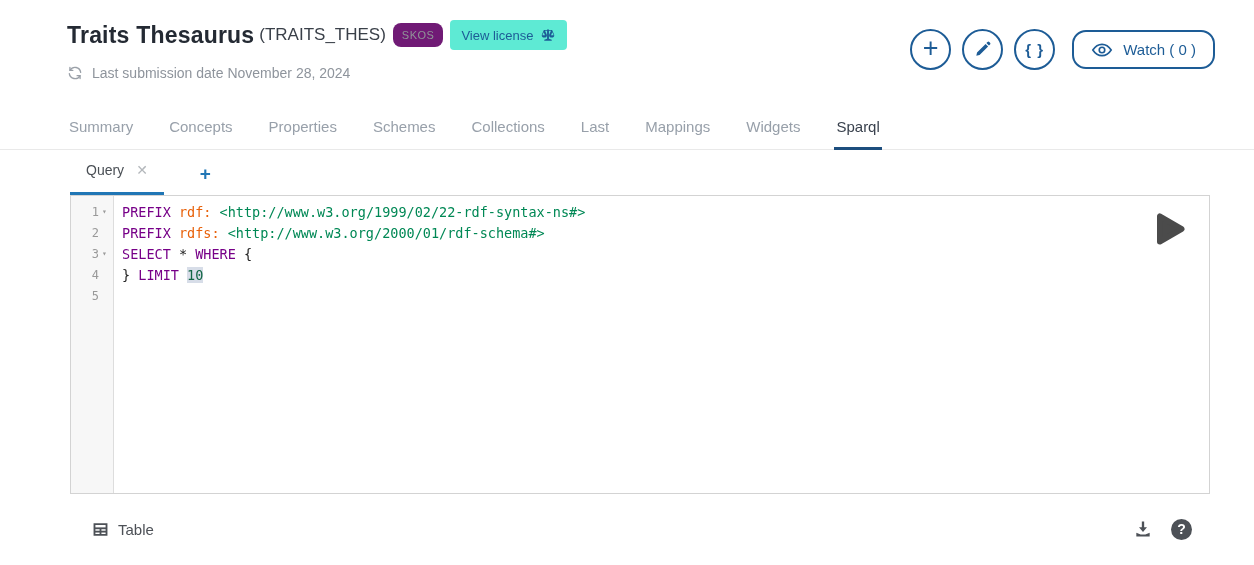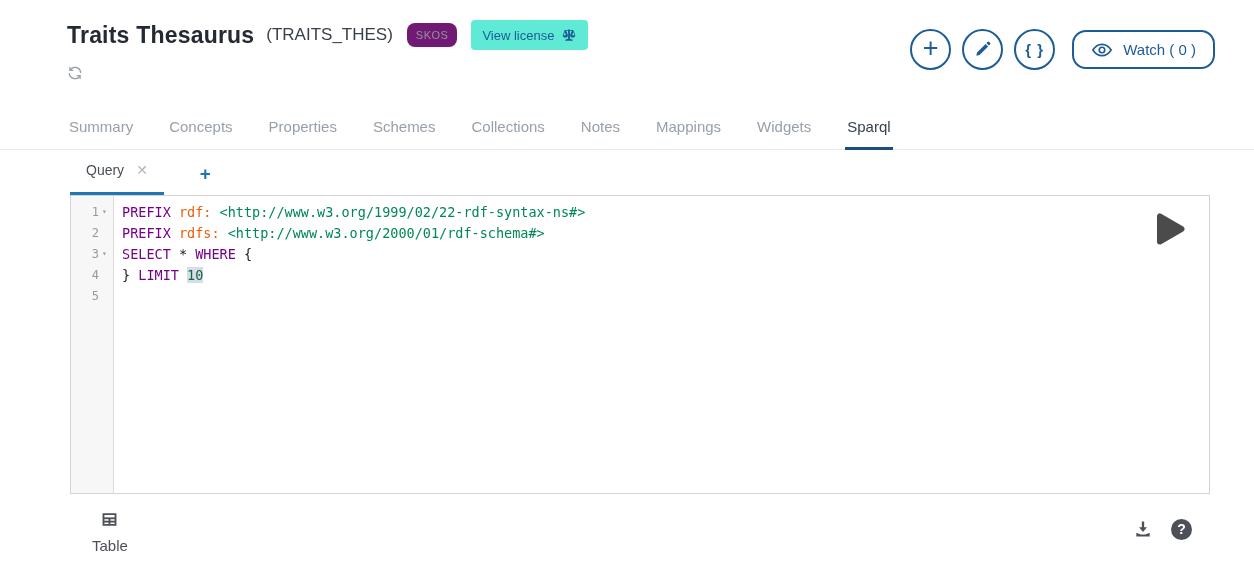--- a/index.html
+++ b/index.html
@@ -8,21 +8,21 @@
     --icon-dark:#4d5157; --kw:#770088; --pfx:#e8610a; --iri:#008855;
     --variable:#32329f; --number:#116644; --hl-bg:#d7dde8;
   }
   *{box-sizing:border-box;margin:0;padding:0;}
   html,body{background:#fff;}
   body{font-family:"Liberation Sans", sans-serif;}
   .page{position:relative;width:1254px;height:565px;background:#fff;overflow:hidden;}
 
   
   .header{position:relative;padding:20px 0 0 67px;}
-  .title-row{display:flex;align-items:center;gap:14px;}
+  .title-row{display:flex;align-items:center;gap:7px;}
   .page-title{font-size:23px;font-weight:700;color:var(--text-dark);letter-spacing:.2px;}
   .page-code{font-size:17px;color:#3a4049;margin-left:-2px;}
   .badge{background:#701a75;color:#909498;font-size:11px;padding:6px 9px;border-radius:8px;letter-spacing:.5px;}
   .license-btn{display:flex;align-items:center;gap:7px;background:#5eead4;color:var(--accent);
     font-size:13px;padding:7px 11px;border-radius:4px;border:none;cursor:pointer;
     font-family:"Liberation Sans",sans-serif;}
   .sub-row{display:flex;align-items:center;gap:9px;margin-top:15px;color:var(--text-gray);font-size:14px;}
   .refresh{width:16px;height:16px;display:inline-flex;cursor:pointer;}
 
   .header-actions{position:absolute;top:29px;right:39px;display:flex;align-items:center;gap:11px;}
@@ -63,21 +63,21 @@
   .tok-var{color:var(--variable);}
   .tok-num{color:var(--number);}
   .tok-plain{color:#222;}
   .tok-hl{background:var(--hl-bg);text-align:center;}
   .run-btn{position:absolute;top:9px;right:18px;width:46px;height:48px;background:transparent;border:none;
     cursor:pointer;display:flex;align-items:center;justify-content:center;}
 
   
   .result-bar{margin:17px 0 0 80px;width:1122px;display:flex;align-items:center;}
   .result-tab{display:flex;align-items:center;gap:9px;height:36px;padding:0 12px;cursor:pointer;font-size:15px;
-    color:var(--icon-dark);flex-direction:column;}
+    color:var(--icon-dark);}
   .result-tab + .result-tab{margin-left:16px;}
   .result-tab.active{color:var(--link);outline:1px dotted var(--link);border-bottom:3px solid var(--link);}
   .result-actions{margin-left:auto;display:flex;align-items:center;gap:18px;padding-right:10px;}
   .icon-btn{background:none;border:none;cursor:pointer;display:flex;align-items:center;justify-content:center;padding:0;}
   .help-circle{width:21px;height:21px;border-radius:50%;background:var(--icon-dark);color:#fff;font-size:14px;
     font-weight:700;display:flex;align-items:center;justify-content:center;}
 </style>
 </head>
 <body>
 
@@ -99,20 +99,21 @@
     </div>
     <div class="sub-row">
       <span class="refresh">
         <svg width="16" height="16" viewBox="0 0 24 24" fill="none" stroke="#9aa0a8" stroke-width="2" stroke-linecap="round">
           <path d="M20.5 11a8.5 8.5 0 0 0-15.8-3.2"></path>
             <path d="M3.5 13a8.5 8.5 0 0 0 15.8 3.2"></path>
           <path d="M4.4 3.6v4.4h4.4"></path>
             <path d="M19.6 20.4V16h-4.4"></path>
         </svg>
       </span>
+      <span>Last submission date November 28, 2024</span>
     </div>
 
     <div class="header-actions">
       <button class="circle-btn">
         <span class="glyph-plus">+</span>
       </button>
       <button class="circle-btn">
         <span style="display:flex;">
           <svg width="19" height="19" viewBox="0 0 24 24" fill="#1d5c96">
               <path d="M4.2 19.8l.9-4.1L15.9 4.9l3.2 3.2L8.3 18.9l-4.1.9zM16.9 3.9l1.4-1.4a1.6 1.6 0 0 1 2.3 0l.9.9a1.6 1.6 0 0 1 0 2.3l-1.4 1.4-3.2-3.2z"></path>
@@ -133,21 +134,21 @@
       </button>
     </div>
   </div>
 
   <nav class="nav-tabs">
     <a class="nav-tab">Summary</a>
     <a class="nav-tab">Concepts</a>
     <a class="nav-tab">Properties</a>
     <a class="nav-tab">Schemes</a>
     <a class="nav-tab">Collections</a>
-    <a class="nav-tab">Notes</a>
+    <a class="nav-tab">Last</a>
     <a class="nav-tab">Mappings</a>
     <a class="nav-tab">Widgets</a>
     <a class="nav-tab active">Sparql</a>
   </nav>
 
   <div class="query-bar">
     <div class="query-tab">
       <span class="query-tab-label">Query</span>
       <span class="tab-close">✕</span>
     </div>

